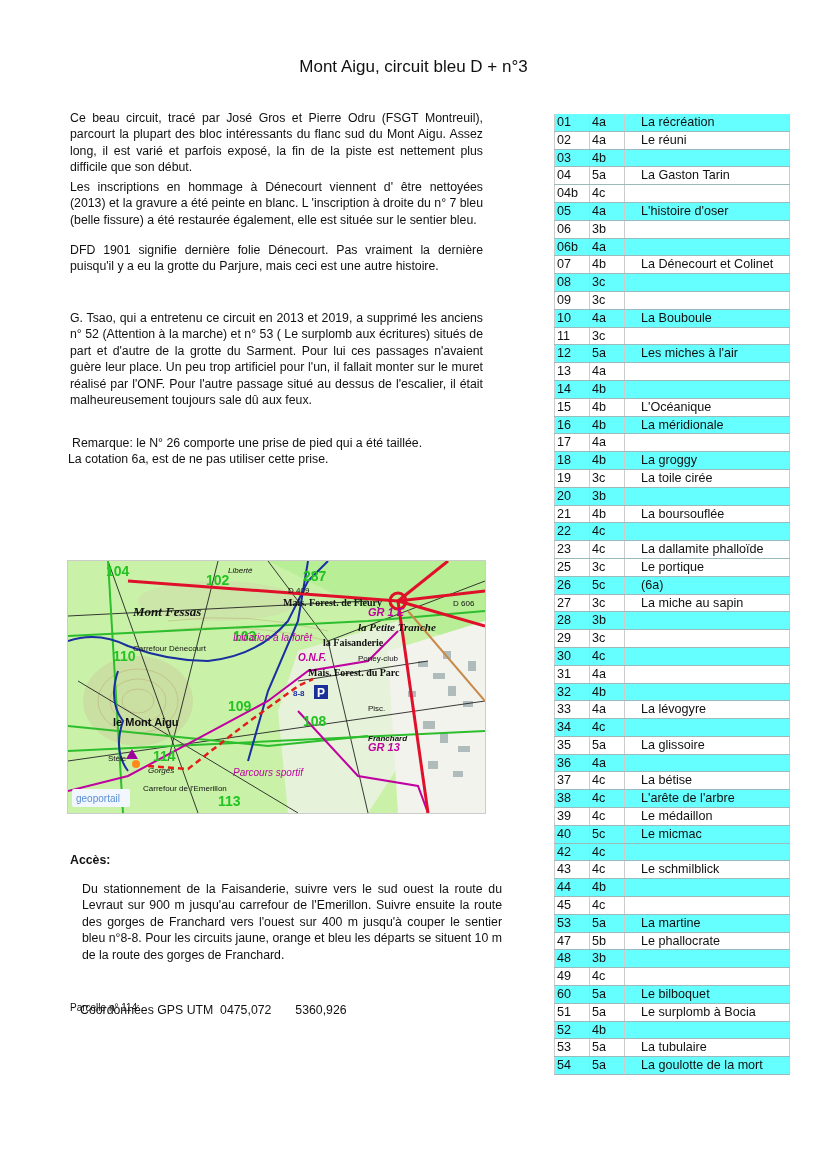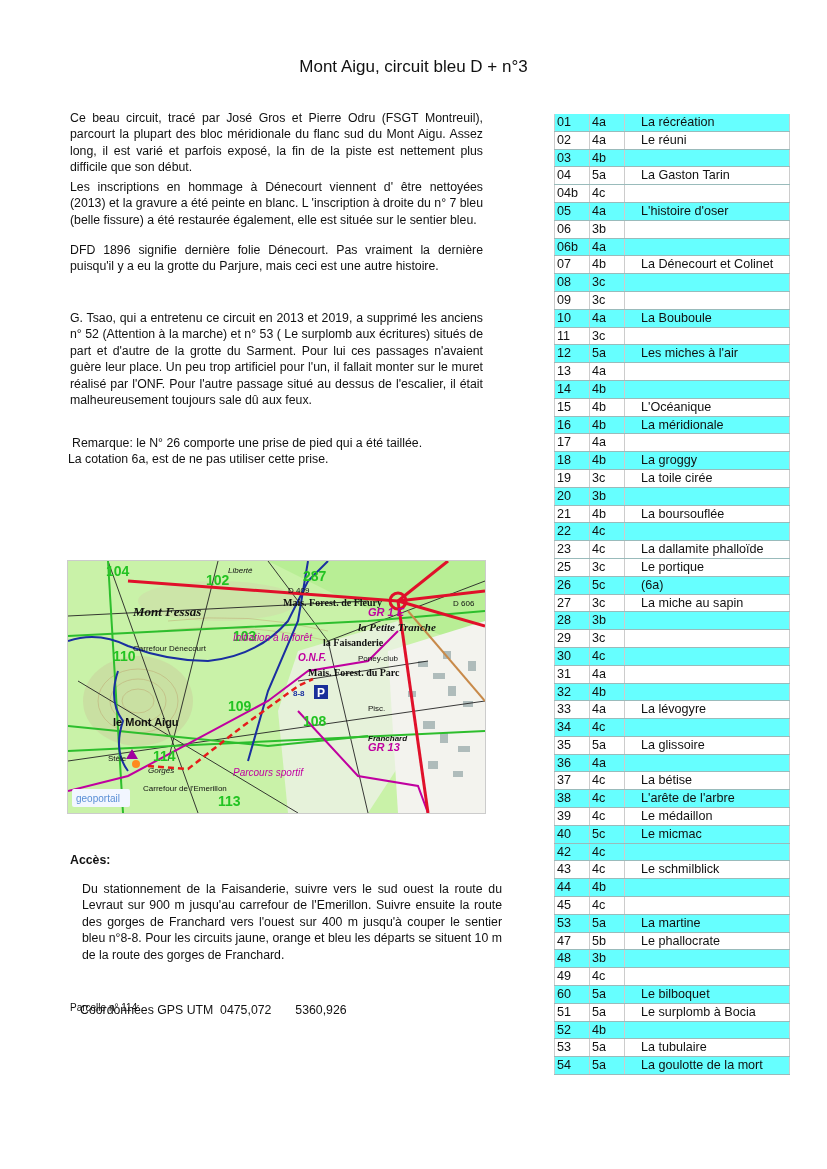--- a/index.html
+++ b/index.html
@@ -32,23 +32,23 @@
   table.routes td.grade { width: 30px; }
   table.routes td.name { width: 146px; padding-left: 16px; }
   table.routes tr.hl td { background: #66ffff; }
   table.routes tr td:first-child { border-left: 1px solid #ccc; }
 </style>
 </head>
 <body>
 
 <div class="title">Mont Aigu, circuit bleu D + n°3</div>
 
-<p class="para p1">Ce beau circuit, tracé par José Gros et Pierre Odru (FSGT Montreuil), parcourt la plupart des bloc méridionale du flanc sud du Mont Aigu. Assez long, il est varié et parfois exposé, la fin de la piste est nettement plus difficile que son début.</p>
+<p class="para p1">Ce beau circuit, tracé par José Gros et Pierre Odru (FSGT Montreuil), parcourt la plupart des bloc intéressants du flanc sud du Mont Aigu. Assez long, il est varié et parfois exposé, la fin de la piste est nettement plus difficile que son début.</p>
 <p class="para p2">Les inscriptions en hommage à Dénecourt viennent d' être nettoyées (2013) et la gravure a été peinte en blanc. L 'inscription à droite du n° 7 bleu (belle fissure) a été restaurée également, elle est située sur le sentier bleu.</p>
-<p class="para p3">DFD 1896 signifie dernière folie Dénecourt. Pas vraiment la dernière puisqu'il y a eu la grotte du Parjure, mais ceci est une autre histoire.</p>
+<p class="para p3">DFD 1901 signifie dernière folie Dénecourt. Pas vraiment la dernière puisqu'il y a eu la grotte du Parjure, mais ceci est une autre histoire.</p>
 <p class="para p4">G. Tsao, qui a entretenu ce circuit en 2013 et 2019, a supprimé les anciens n° 52 (Attention  à la marche) et n° 53 ( Le surplomb aux écritures)  situés de part et d'autre de la grotte du Sarment. Pour lui ces passages n'avaient guère leur place. Un peu trop artificiel pour l'un, il fallait monter sur le muret réalisé par l'ONF. Pour l'autre passage situé au dessus de l'escalier, il était malheureusement toujours sale dû aux feux.</p>
 <p class="para p5">Remarque: le N° 26 comporte une prise de pied qui a été taillée.</p>
 <p class="para p6">La cotation 6a, est de ne pas utiliser cette prise.</p>
 
 <div class="map">
   <svg width="417" height="252" viewBox="0 0 417 252" xmlns="http://www.w3.org/2000/svg">
     <rect x="0" y="0" width="417" height="252" fill="#c9f2a8"></rect>
 
     <path d="M0 0 L417 0 L417 90 L280 40 L200 0 Z" fill="#b8ee95"></path>
     <path d="M230 90 L330 60 L360 160 L300 252 L220 252 L210 150 Z" fill="#e6f2da"></path>

